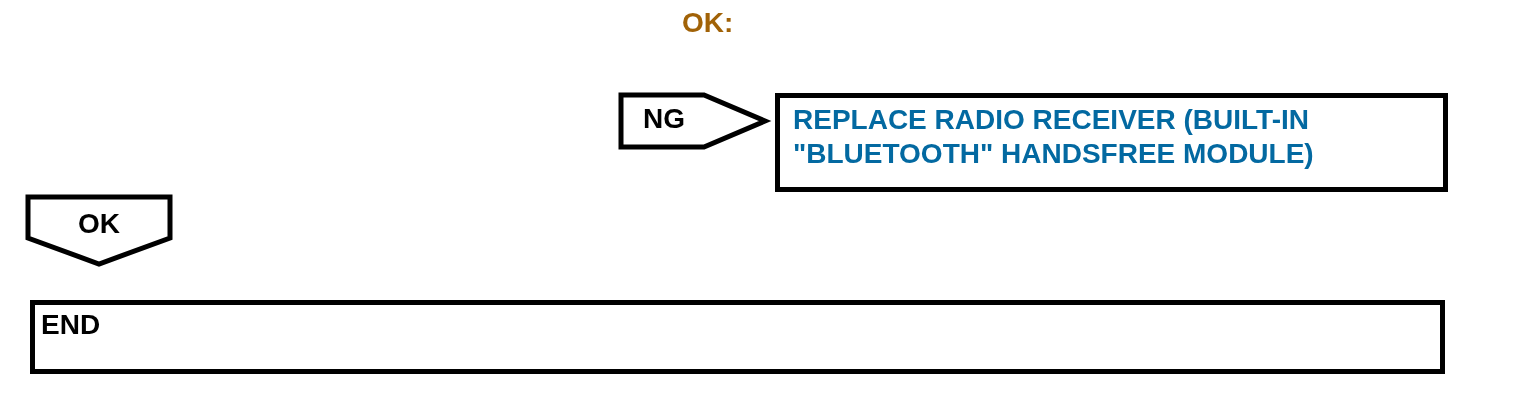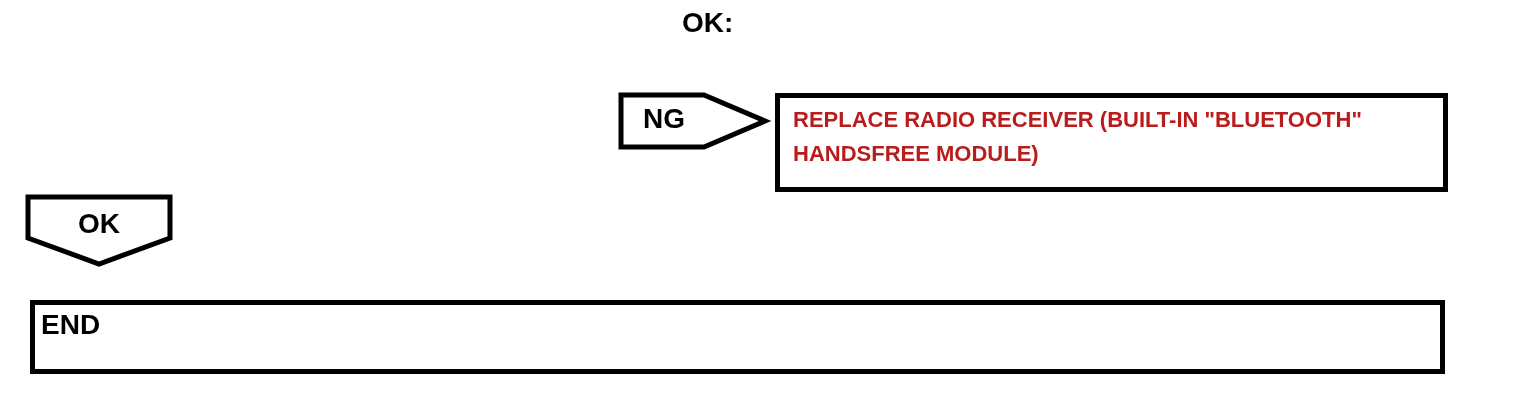--- a/index.html
+++ b/index.html
@@ -15,21 +15,21 @@
     font-family: "Liberation Sans", sans-serif;
     color: #000000;
     overflow: hidden;
   }
   .bold-label {
     position: absolute;
     font-size: 28px;
     line-height: 34px;
     font-weight: bold;
     white-space: nowrap;
-    color: #000000;
+    color: #a16207;
   }
   .note-label { left: 682px; top: 6px; }
   .note-desc  { left: 705px; top: 43px; }
 
   .ng-connector {
     position: absolute;
     left: 616px;
     top: 90px;
   }
   .ok-connector {
@@ -55,24 +55,24 @@
     left: 775px;
     top: 93px;
     width: 673px;
     height: 99px;
     box-sizing: border-box;
     border: 5px solid #000000;
     background: #ffffff;
     padding: 5px 8px 0 13px;
   }
   .action-text {
-    font-size: 22px;
+    font-size: 28px;
     line-height: 34px;
     font-weight: bold;
-    color: #b91c1c;
+    color: #0369a1;
   }
 
   .end-box {
     position: absolute;
     left: 30px;
     top: 300px;
     width: 1415px;
     height: 74px;
     box-sizing: border-box;
     border: 5px solid #000000;

